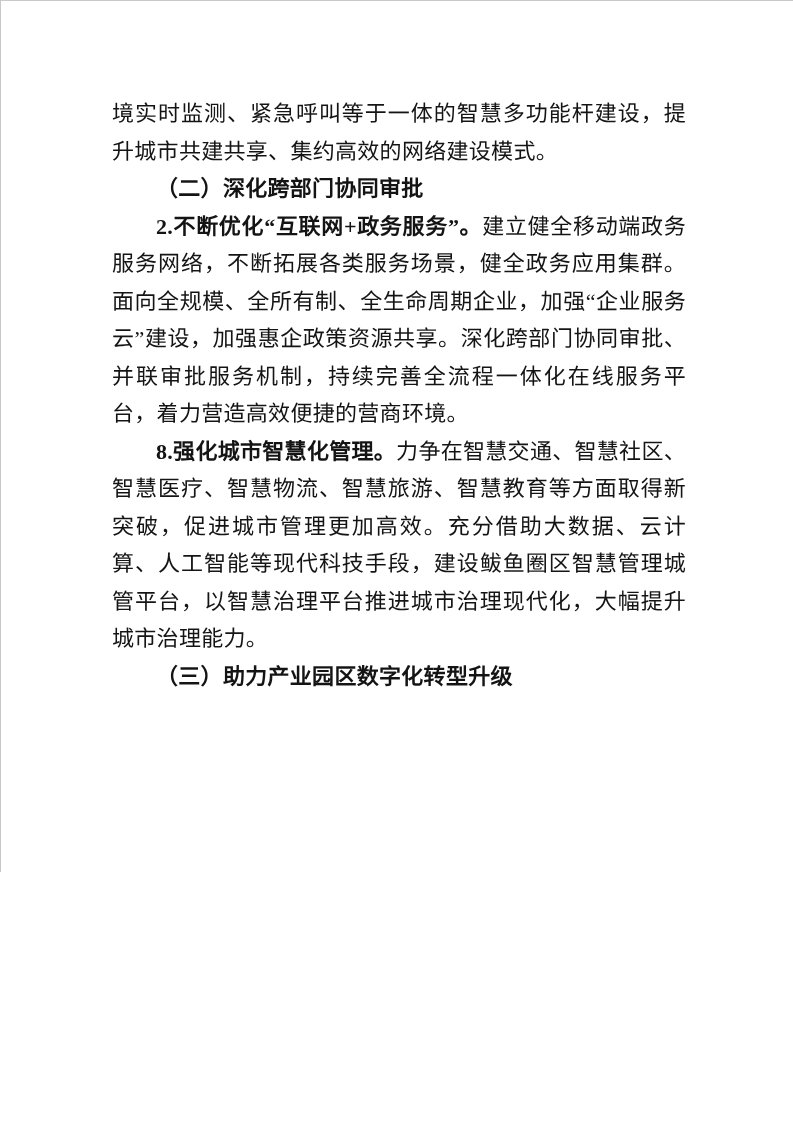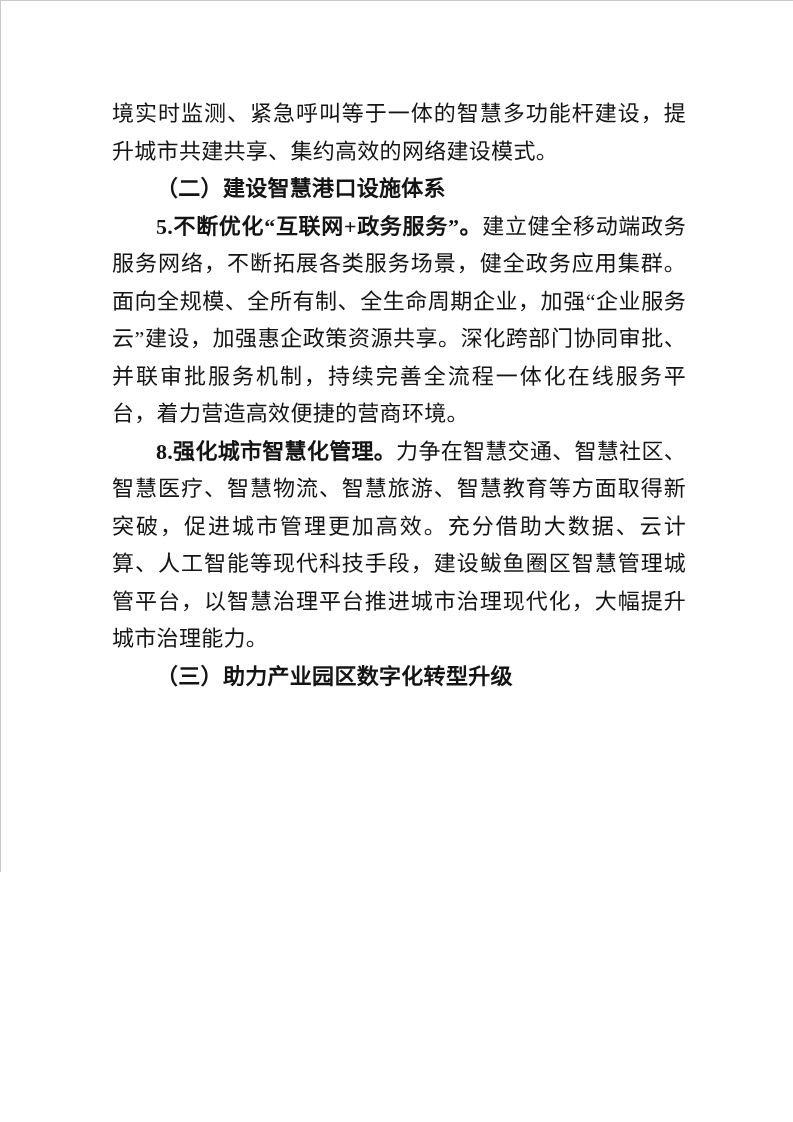--- a/index.html
+++ b/index.html
@@ -57,24 +57,24 @@
   }
 </style>
 </head>
 <body>
 
 <div class="page">
   <div class="content">
 
     <p class="continuation">境实时监测、紧急呼叫等于一体的智慧多功能杆建设，提升城市共建共享、集约高效的网络建设模式。</p>
 
-    <p class="heading">（二）建设智慧港口设施体系</p>
+    <p class="heading">（二）深化跨部门协同审批</p>
 
 
-    <p class="para"><span class="lead">5.不断优化“互联网+政务服务”。</span><span>建立健全移动端政务服务网络，不断拓展各类服务场景，健全政务应用集群。面向全规模、全所有制、全生命周期企业，加强“企业服务云”建设，加强惠企政策资源共享。深化跨部门协同审批、并联审批服务机制，持续完善全流程一体化在线服务平台，着力营造高效便捷的营商环境。</span></p>
+    <p class="para"><span class="lead">2.不断优化“互联网+政务服务”。</span><span>建立健全移动端政务服务网络，不断拓展各类服务场景，健全政务应用集群。面向全规模、全所有制、全生命周期企业，加强“企业服务云”建设，加强惠企政策资源共享。深化跨部门协同审批、并联审批服务机制，持续完善全流程一体化在线服务平台，着力营造高效便捷的营商环境。</span></p>
 
     <p class="para"><span class="lead">8.强化城市智慧化管理。</span><span>力争在智慧交通、智慧社区、智慧医疗、智慧物流、智慧旅游、智慧教育等方面取得新突破，促进城市管理更加高效。充分借助大数据、云计算、人工智能等现代科技手段，建设鲅鱼圈区智慧管理城管平台，以智慧治理平台推进城市治理现代化，大幅提升城市治理能力。</span></p>
 
     <p class="heading">（三）助力产业园区数字化转型升级</p>
 
 
   </div>
 
   <div class="page-number">68</div>
 </div>

